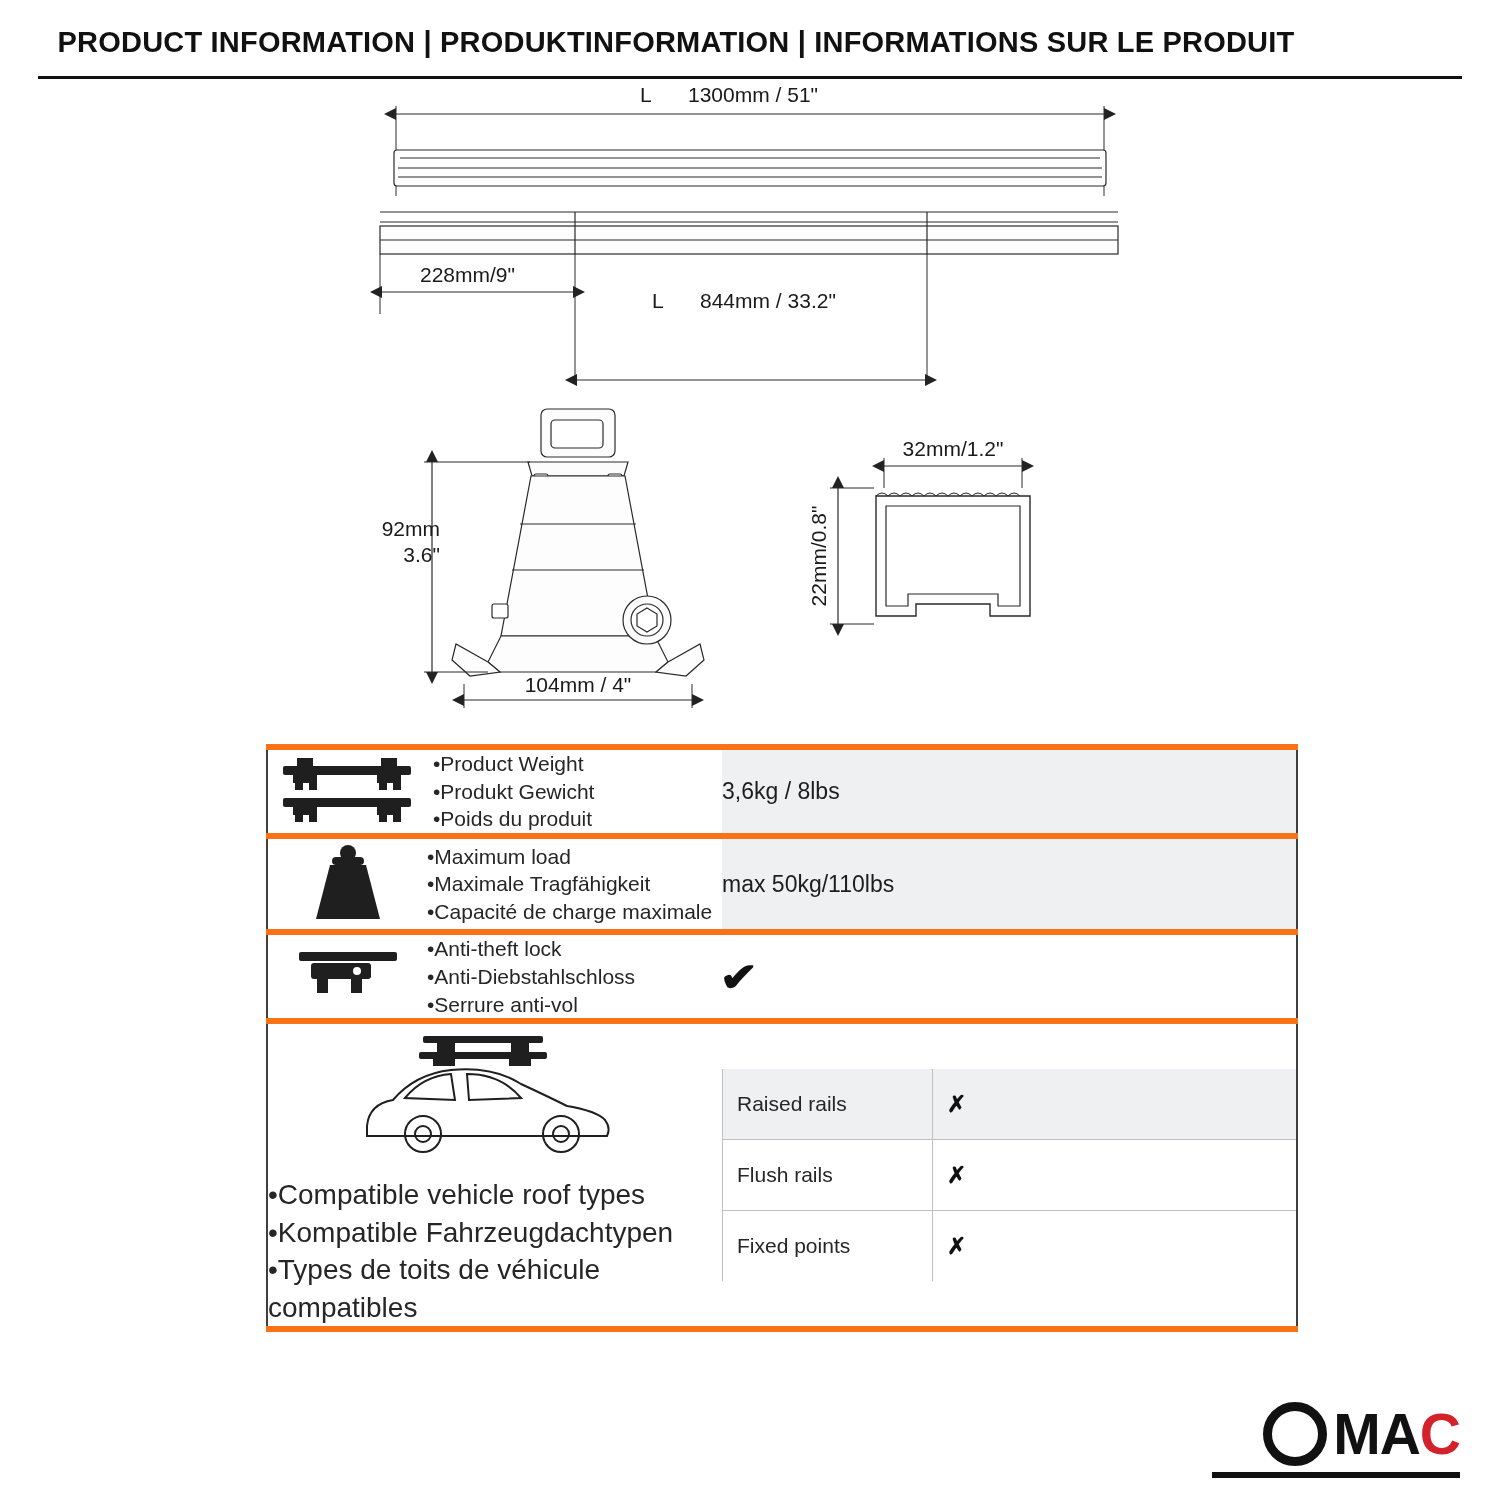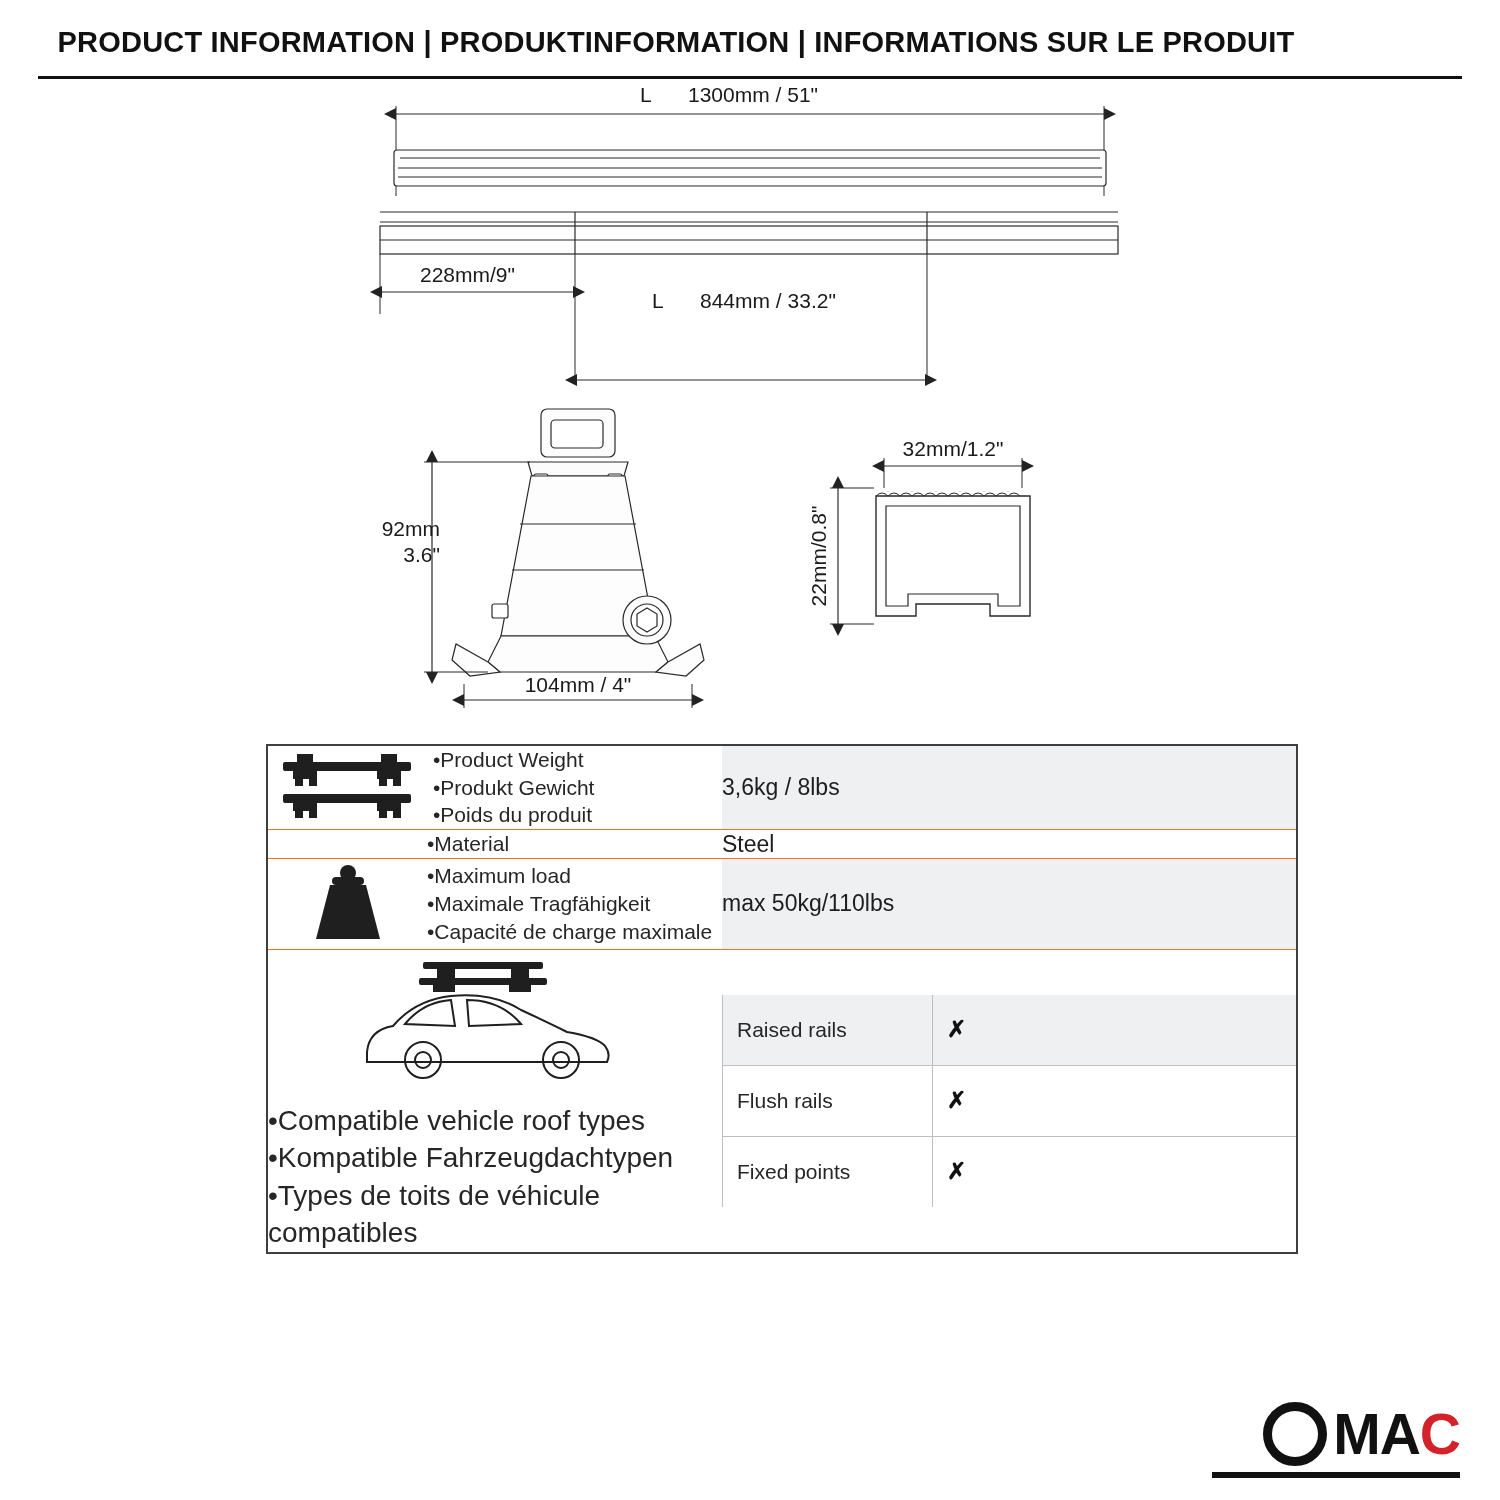--- a/index.html
+++ b/index.html
@@ -52,21 +52,21 @@
   .spec-table {
     position: absolute;
     left: 266px;
     top: 744px;
     width: 1030px;
     border: 2px solid #3f3f3f;
     border-collapse: collapse;
     table-layout: fixed;
   }
   .spec-table td {
-    border: 1px solid #f97316;
+    border: 6px solid #f97316;
     vertical-align: middle;
     padding: 0;
   }
   .spec-table .outer-row > td {
     border-left: none;
     border-right: none;
   }
   .icon-cell {
     width: 160px;
     text-align: center;
@@ -305,46 +305,60 @@
         </svg>
       </td>
       <td class="label-cell">
         <div class="ln">•Product Weight</div>
         <div class="ln">•Produkt Gewicht</div>
         <div class="ln">•Poids du produit</div>
       </td>
       <td class="value-cell shaded">3,6kg / 8lbs</td>
     </tr>
 
-    <tr class="outer-row">
-      <td class="icon-cell"></td>
-      <td class="label-cell">
-        <div class="ln">•Material</div>
-      </td>
-      <td class="value-cell">Steel</td>
-    </tr>
 
     <tr class="outer-row">
       <td class="icon-cell">
         <svg width="96" height="86" viewBox="0 0 96 86">
           <g fill="#1f1f1f">
             <path d="M40,14 a8,8 0 1,1 16,0 a8,8 0 1,1 -16,0"></path>
             <path d="M36,18 h24 a4,4 0 0 1 0,8 h-24 a4,4 0 0 1 0,-8"></path>
             <path d="M30,26 L66,26 L80,80 L16,80 Z"></path>
           </g>
         </svg>
       </td>
       <td class="label-cell">
         <div class="ln">•Maximum load</div>
         <div class="ln">•Maximale Tragfähigkeit</div>
         <div class="ln">•Capacité de charge maximale</div>
       </td>
       <td class="value-cell shaded">max 50kg/110lbs</td>
     </tr>
 
+    <tr class="outer-row">
+      <td class="icon-cell">
+        <svg width="110" height="62" viewBox="0 0 110 62">
+          <g fill="#1f1f1f">
+            <rect x="6" y="8" width="98" height="9" rx="2"></rect>
+            <rect x="18" y="19" width="60" height="16" rx="3"></rect>
+            <circle cx="64" cy="27" r="4" fill="#ffffff"></circle>
+            <rect x="24" y="35" width="11" height="14"></rect>
+            <rect x="58" y="35" width="11" height="14"></rect>
+          </g>
+        </svg>
+      </td>
+      <td class="label-cell">
+        <div class="ln">•Anti-theft lock</div>
+        <div class="ln">•Anti-Diebstahlschloss</div>
+        <div class="ln">•Serrure anti-vol</div>
+      </td>
+      <td class="value-cell">
+        <span class="tick">✔</span>
+      </td>
+    </tr>
 
     <tr class="outer-row">
       <td class="compat-left" colspan="2">
         <div class="carpic">
           <svg width="300" height="130" viewBox="0 0 300 130">
             <g fill="none" stroke="#1f1f1f" stroke-width="2">
 
               <g fill="#1f1f1f" stroke="none">
                 <rect x="78" y="6" width="120" height="7" rx="2"></rect>
                 <rect x="74" y="22" width="128" height="7" rx="2"></rect>

